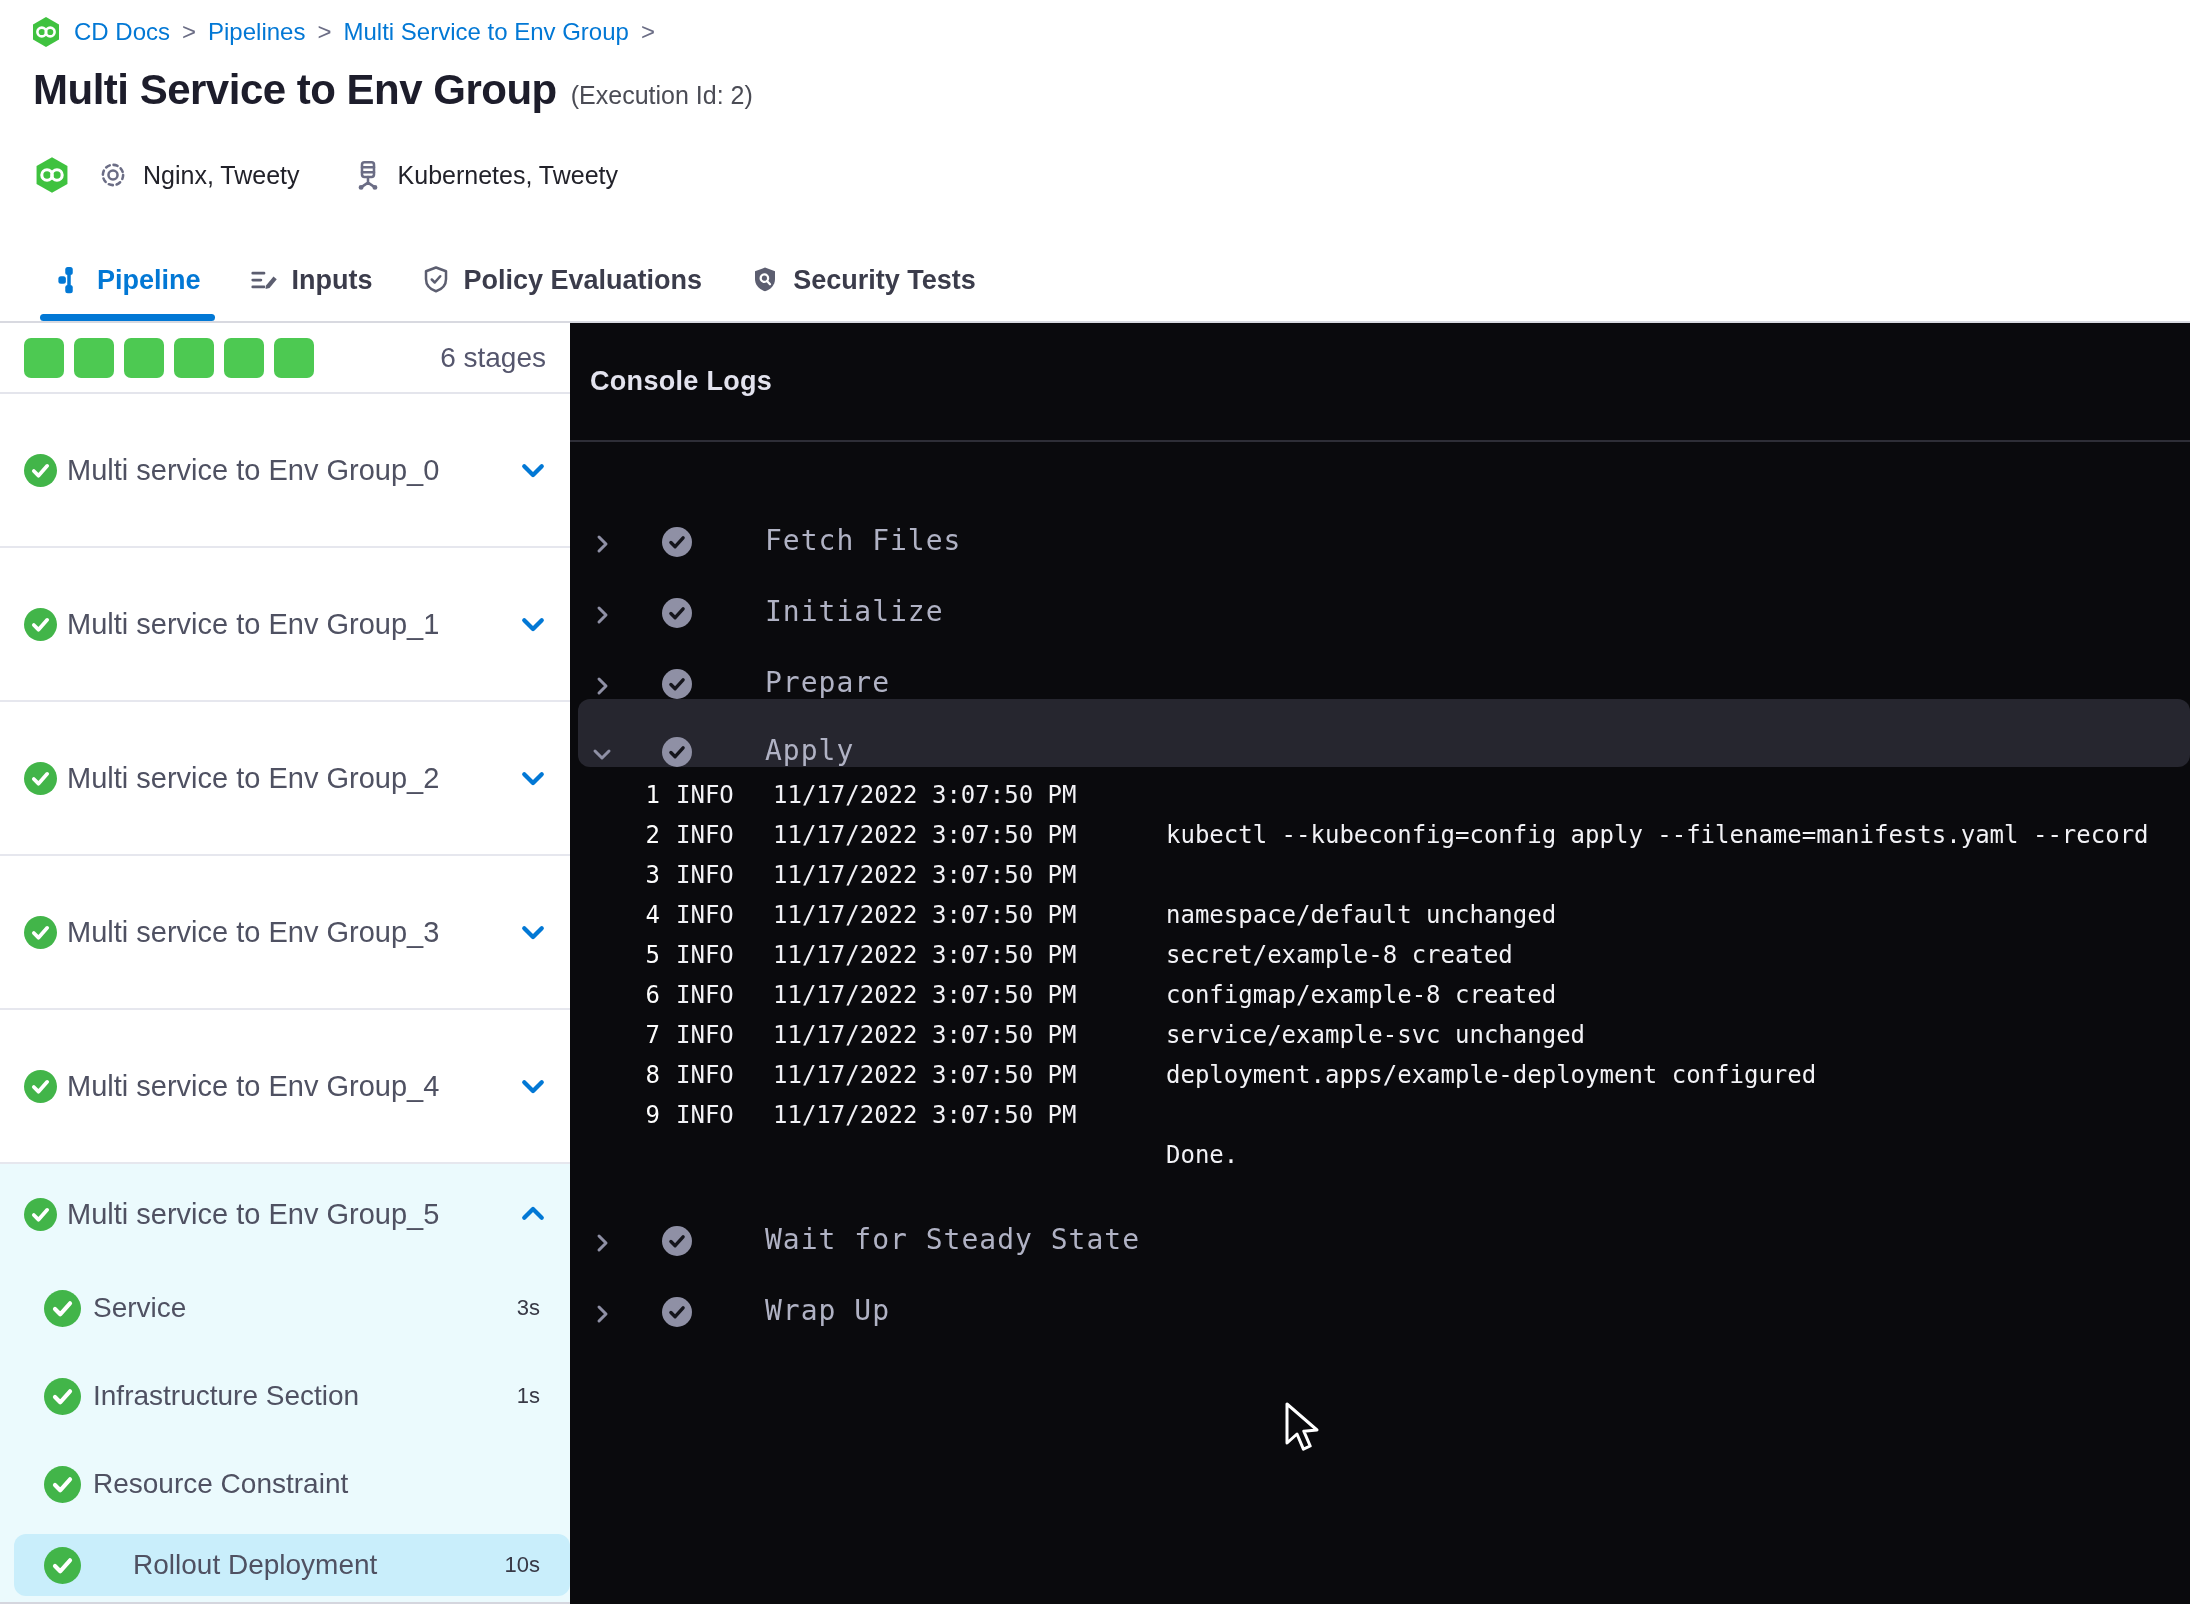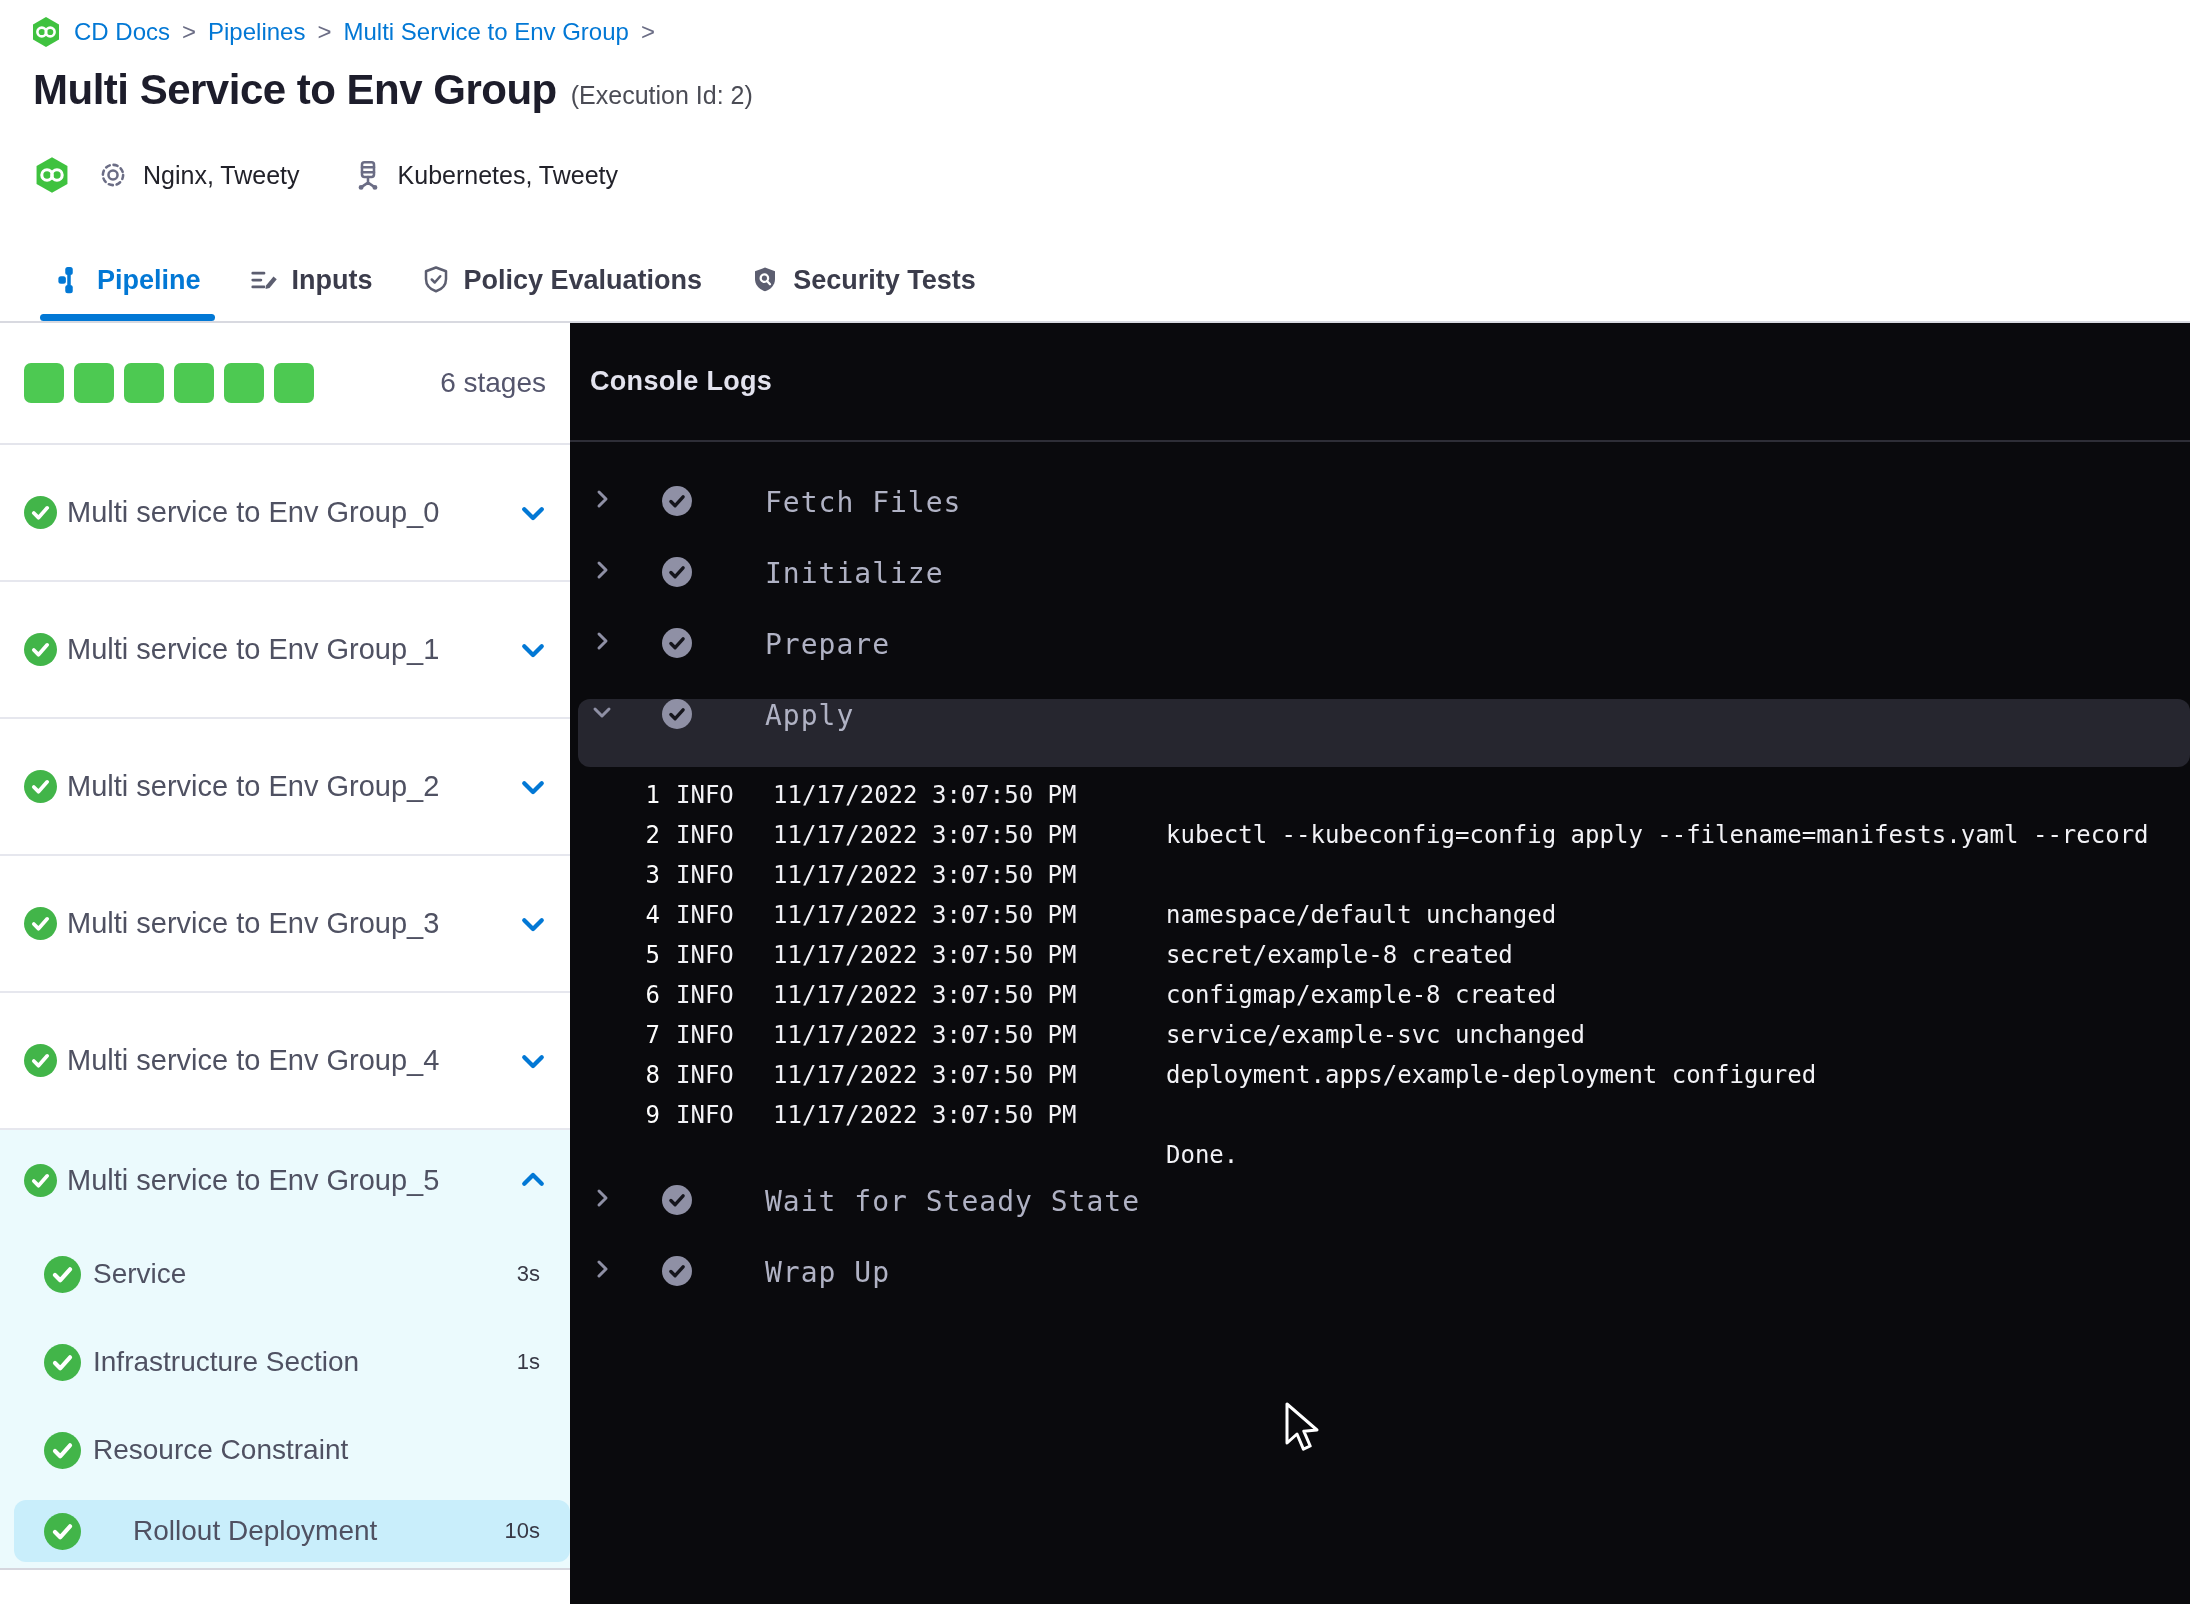--- a/index.html
+++ b/index.html
@@ -35,42 +35,42 @@
   
   .main { position:absolute; left:0; top:323px; width:2190px; height:1281px; display:flex; }
 
   
   .sidebar { width:570px; height:100%; background:#fff; display:flex; flex-direction:column; }
   .stages-summary { height:122px; display:flex; align-items:center; padding:0 24px; border-bottom:2px solid #e4e5ec; }
   .squares { display:flex; gap:10px; }
   .square { width:40px; height:40px; border-radius:7px; }
   .stages-count { margin-left:auto; font-size:28px; color:#55566d; }
 
-  .stage-row { height:137px; display:flex; align-items:center; padding:0 22px 0 24px; border-bottom:2px solid #e6e7ee; cursor:pointer; background:#fff; }
+  .stage-row { height:154px; display:flex; align-items:center; padding:0 22px 0 24px; border-bottom:2px solid #e6e7ee; cursor:pointer; background:#fff; }
   .stage-label { margin-left:10px; font-size:29px; color:#4f5162; }
   .stage-chevron { margin-left:auto; display:inline-flex; }
 
   .expanded-group { background:#ebfafd; border-bottom:2px solid #d5d6de; }
   .expanded-header { height:100px; display:flex; align-items:center; padding:0 22px 0 24px; cursor:pointer; }
   .substep-row { height:88px; display:flex; align-items:center; padding:0 30px 0 44px; cursor:pointer; }
   .substep-label { margin-left:12px; font-size:28px; color:#4f5162; }
   .substep-duration { margin-left:auto; font-size:22px; color:#383946; }
   .substep-row.selected-wrap { height:74px; padding:0; }
   .substep-selected { flex:1; height:62px; margin:0 0 0 14px; background:#c9eefb; border-radius:12px;
                       display:flex; align-items:center; padding:0 30px;gap:40px; }
   .substep-selected .substep-label { margin-left:12px; }
 
   
   .console { flex:1; height:100%; background:#0a0a0d; position:relative; color:#b0b2c4;
              font-family:"DejaVu Sans Mono", monospace; }
   .console-header { height:119px; display:flex; align-items:center; padding-left:20px;
                     border-bottom:2px solid #2e2e37; font-family:"Liberation Sans", sans-serif; }
   .console-title { font-size:27px; font-weight:700; color:#e3e3ee; letter-spacing:0.3px; }
 
-  .step-row { height:71px; display:flex; align-items:flex-start; cursor:pointer;gap:20px; }
+  .step-row { height:71px; display:flex; align-items:flex-end; cursor:pointer;gap:20px; }
   .step-chevron { width:24px; margin-left:20px; display:inline-flex; }
   .step-check { margin-left:28px; display:inline-flex; }
   .step-label { margin-left:53px; font-size:28px; color:#b0b2c4; letter-spacing:1px; }
 
   .step-row.expanded { height:68px; margin-left:8px; background:#26262f; border-radius:12px; }
   .step-row.expanded .step-chevron { margin-left:12px; }
 
   .steps-list { padding-top:44px; }
   .logs-block { padding:8px 0 10px 50px; }
   .log-line { display:grid; grid-template-columns:40px 97px 393px 1fr; line-height:40px; font-size:24px; color:#f2f2f6; }

